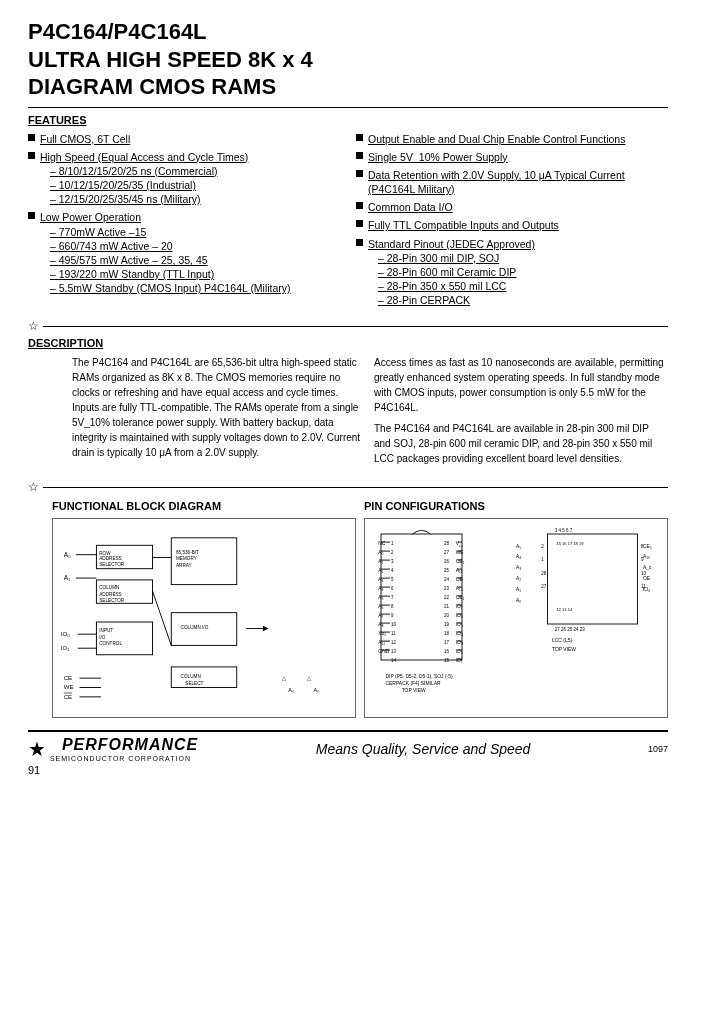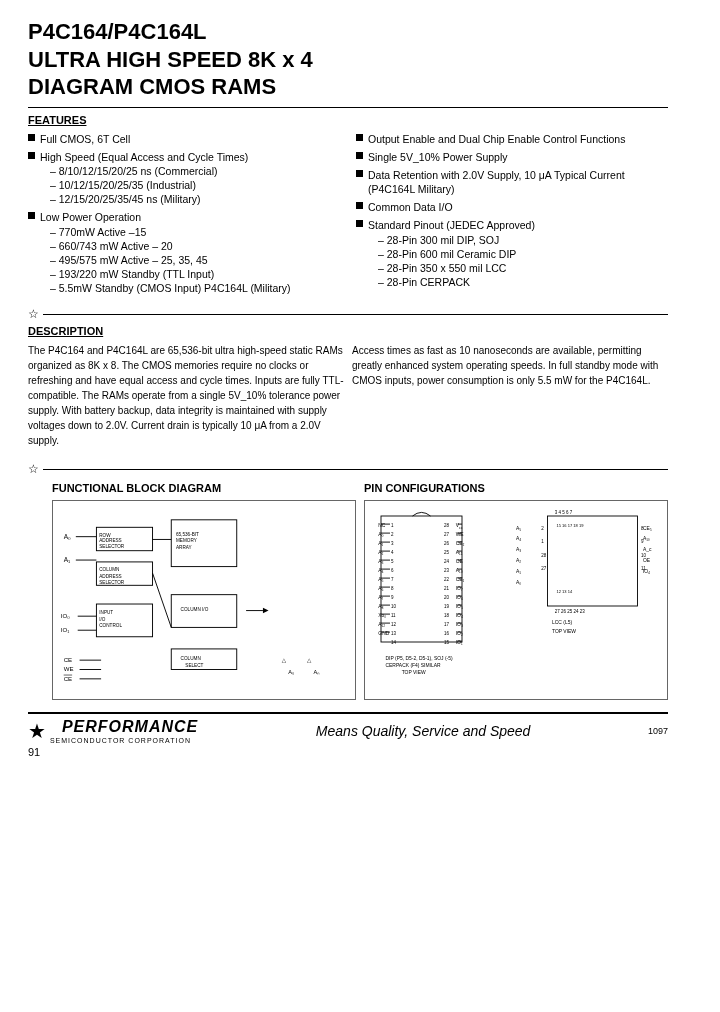--- a/index.html
+++ b/index.html
@@ -34,20 +34,21 @@
       font-weight: bold;
       text-decoration: underline;
       margin-bottom: 6px;
       margin-top: 4px;
     }
     .features-grid {
       display: grid;
       grid-template-columns: 1fr 1fr;
       gap: 0 16px;
       margin-bottom: 2px;
+      text-decoration: underline;
     }
     .feature-col {}
     .feature-item {
       display: flex;
       align-items: flex-start;
       margin-bottom: 4px;
     }
     .bullet-square {
       display: inline-block;
       width: 7px;
@@ -84,20 +85,21 @@
     }
     .star-divider-line {
       flex: 1;
       border-top: 1px solid #000;
     }
     .description-grid {
       display: grid;
       grid-template-columns: 1fr 1fr;
       gap: 0 8px;
       margin-bottom: 6px;
+      margin-left: 44px;
     }
     .description-text {
       font-size: 10px;
       line-height: 1.5;
       margin-bottom: 6px;
     }
     .bottom-section {
       display: grid;
       grid-template-columns: 1fr 1fr;
       gap: 0 8px;
@@ -241,20 +243,26 @@
       </div>
       <div class="feature-item">
         <span class="bullet-square"></span>
         <div class="feature-text">
           <span>Common Data I/O</span>
         </div>
       </div>
       <div class="feature-item">
         <span class="bullet-square"></span>
         <div class="feature-text">
+          <span>Fully TTL Compatible Inputs and Outputs</span>
+        </div>
+      </div>
+      <div class="feature-item">
+        <span class="bullet-square"></span>
+        <div class="feature-text">
           <span>Standard Pinout (JEDEC Approved)</span>
           <ul class="sub-list">
             <li>28-Pin 300 mil DIP, SOJ</li>
             <li>28-Pin 600 mil Ceramic DIP</li>
             <li>28-Pin 350 x 550 mil LCC</li>
             <li>28-Pin CERPACK</li>
           </ul>
         </div>
       </div>
     </div>
@@ -263,20 +271,21 @@
   <div class="star-divider">
     <div class="star-divider-line"></div>
   </div>
 
   <div class="section-header">DESCRIPTION</div>
 
   <div class="description-grid">
     <div class="description-text">The P4C164 and P4C164L are 65,536-bit ultra high-speed static RAMs organized as 8K x 8. The CMOS memories require no clocks or refreshing and have equal access and cycle times. Inputs are fully TTL-compatible.  The RAMs operate from a single 5V_10% tolerance power supply. With battery backup, data integrity is maintained with supply voltages down to 2.0V. Current drain is typically 10 μA from a 2.0V supply.</div>
     <div>
       <div class="description-text">Access times as fast as 10 nanoseconds are available, permitting greatly enhanced system operating speeds. In full standby mode with CMOS inputs, power consumption is only 5.5 mW for  the P4C164L.</div>
+      <div class="description-text">The P4C164 and P4C164L are available in 28-pin 300 mil DIP and SOJ, 28-pin 600 mil ceramic DIP, and 28-pin 350 x 550 mil LCC packages providing excellent board level densities.</div>
     </div>
   </div>
 
   <div class="star-divider">
     <div class="star-divider-line"></div>
   </div>
 
   <div class="bottom-section">
 
     <div>

